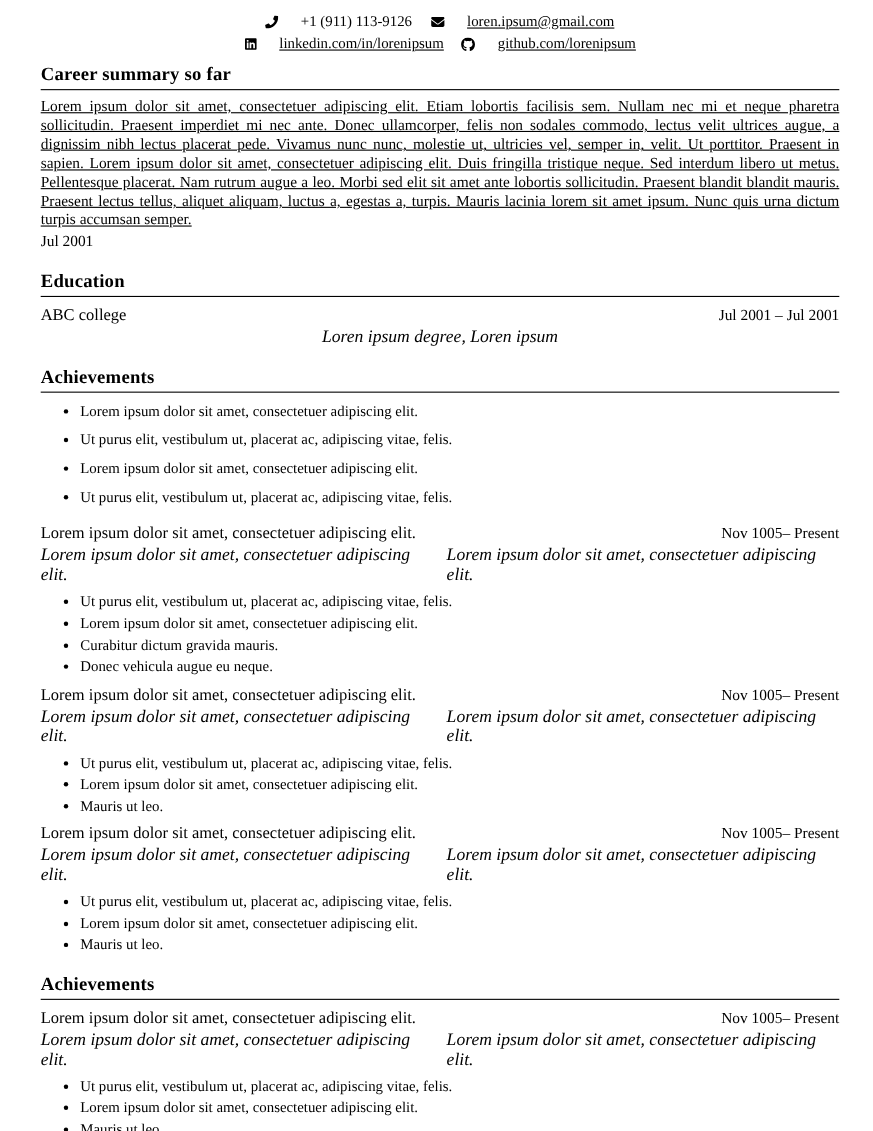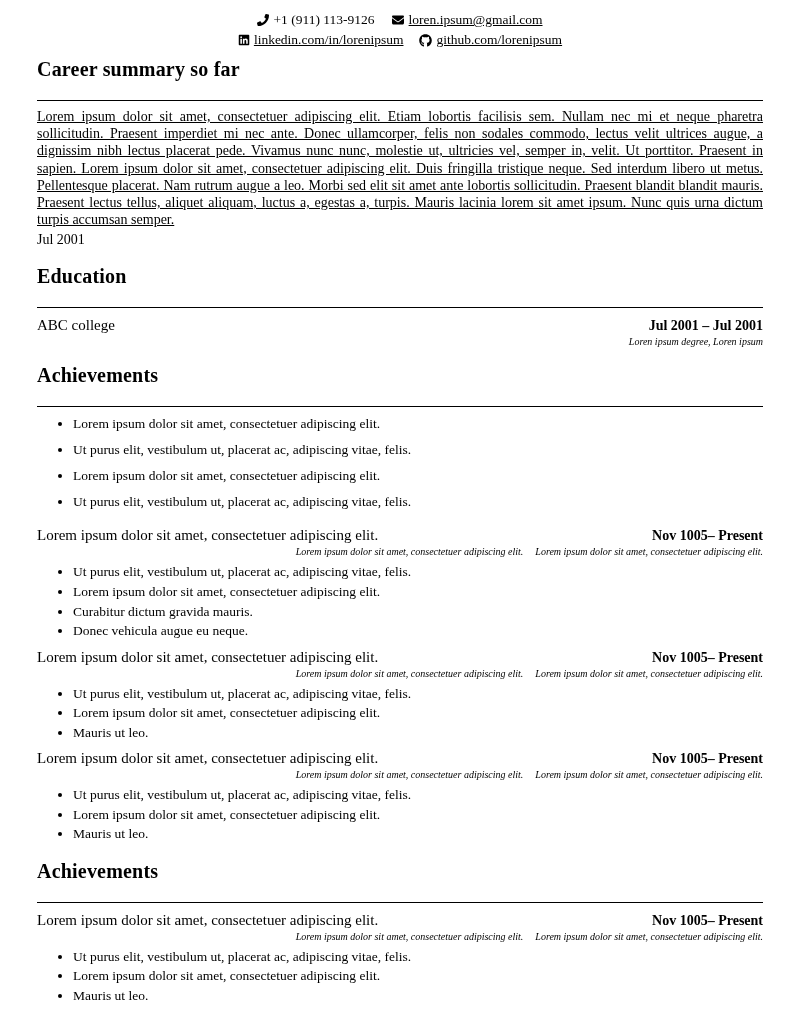--- a/index.html
+++ b/index.html
@@ -28,36 +28,36 @@
     display: flex;
     justify-content: center;
     align-items: center;
     gap: 16px;
     font-size: 13.5px;
     margin-bottom: 4px;
   }
   .contact {
     display: inline-flex;
     align-items: center;
-    gap: 4px;
+    gap: 20px;
     color: #000;
     text-decoration: none;
   }
   .contact .icon { display: inline-flex; align-items: center; }
   .contact .icon svg { display: block; fill: #000; }
   .contact.underlined .contact-text { text-decoration: underline; }
 
   
   section { margin-top: 17px; }
   section.first { margin-top: 10px; }
   .sec-title {
-    font-size: 20px;
+    font-size: 17px;
     font-weight: bold;
     margin: 0;
-    padding-bottom: 19px;
+    padding-bottom: 3px;
     border-bottom: 1px solid #000;
     letter-spacing: 0.2px;
   }
 
   .body-text {
     font-size: 14px;
     line-height: 1.23;
     text-align: justify;
     margin: 7px 0 0;
     text-decoration: underline;
@@ -66,26 +66,26 @@
 
   
   .entry-head {
     display: flex;
     justify-content: space-between;
     align-items: baseline;
     margin-top: 9px;
     gap: 12px;
   }
   .entry-title { font-weight: normal; font-size: 15px; }
-  .entry-dates { font-weight: bold; font-size: 14px; white-space: nowrap; }
+  .entry-dates { font-weight: normal; font-size: 14px; white-space: nowrap; }
   .entry-sub {
     display: flex;
-    justify-content: flex-end;
+    justify-content: center;
     font-style: italic;
-    font-size: 10px;
+    font-size: 16px;
     margin-top: 2px;
     gap: 12px;
   }
   ul.bullets { margin: 7px 0 0; padding-left: 36px; list-style: disc; }
   ul.bullets li { font-size: 13.5px; margin-bottom: 3.5px; line-height: 1.2; }
   ul.ach { margin: 9px 0 0; padding-left: 36px; list-style: disc; }
   ul.ach li { font-size: 13.5px; margin-bottom: 10px; line-height: 1.2; }
 </style>
 </head>
 <body>

